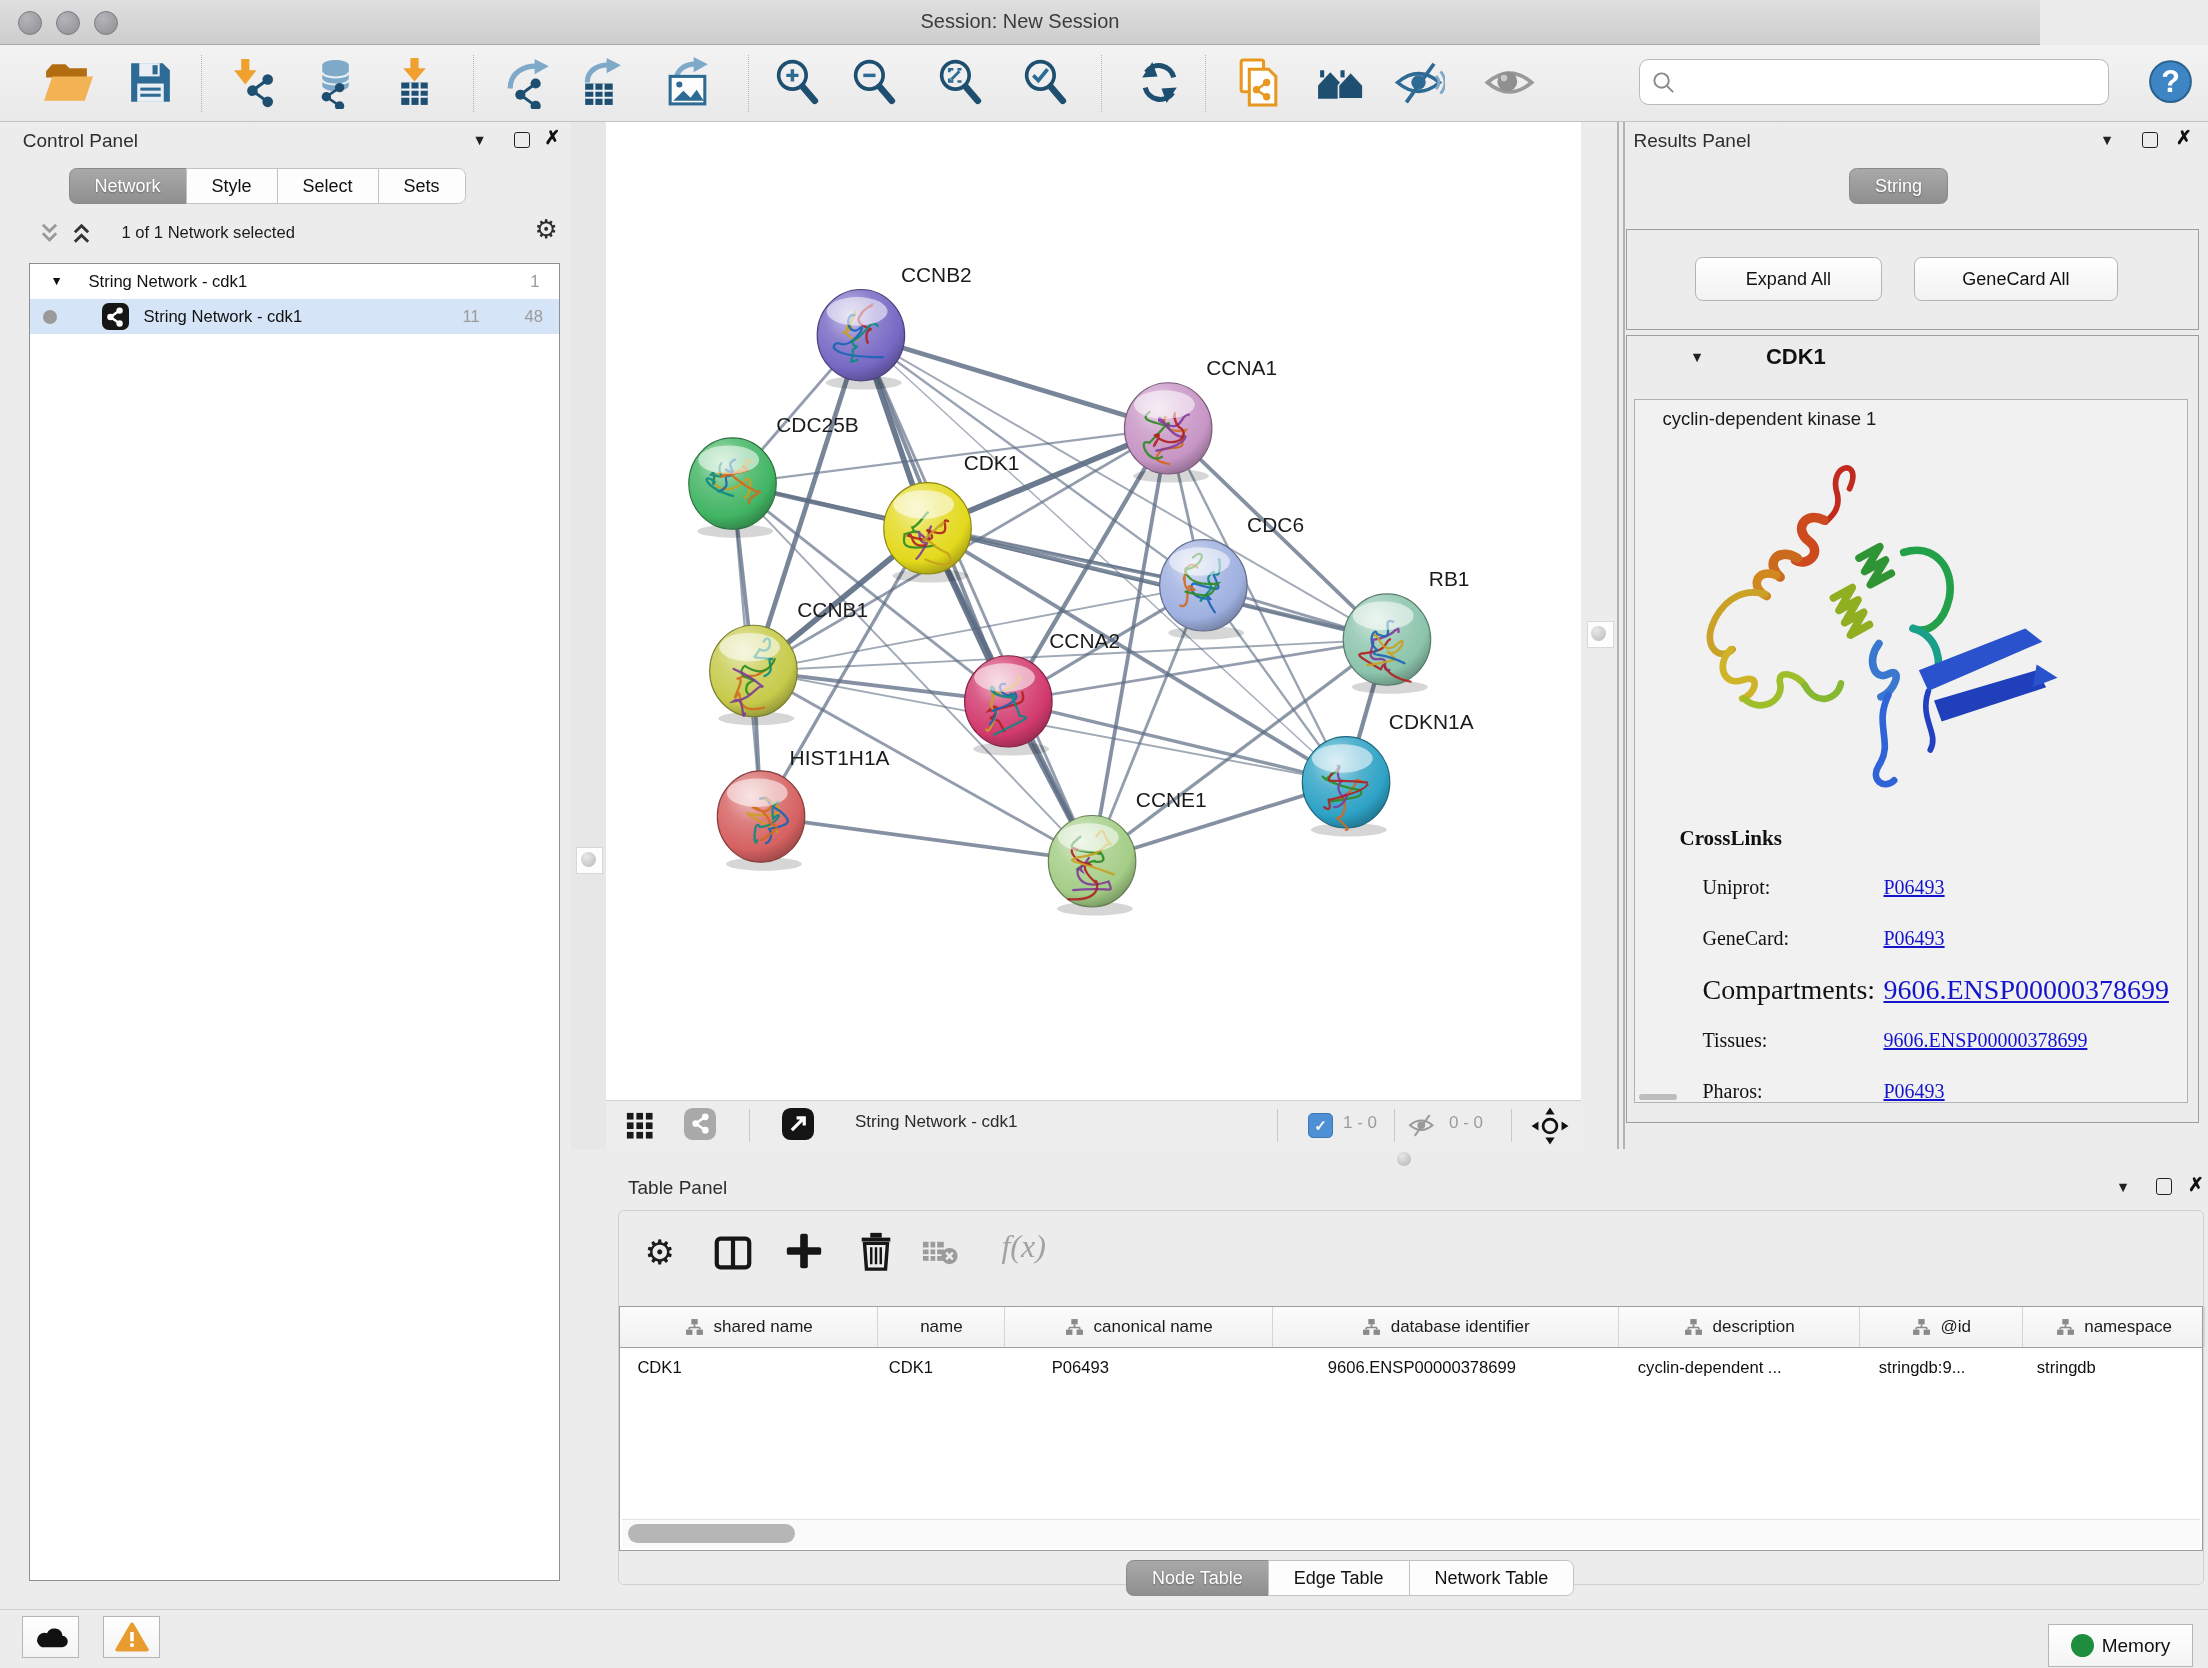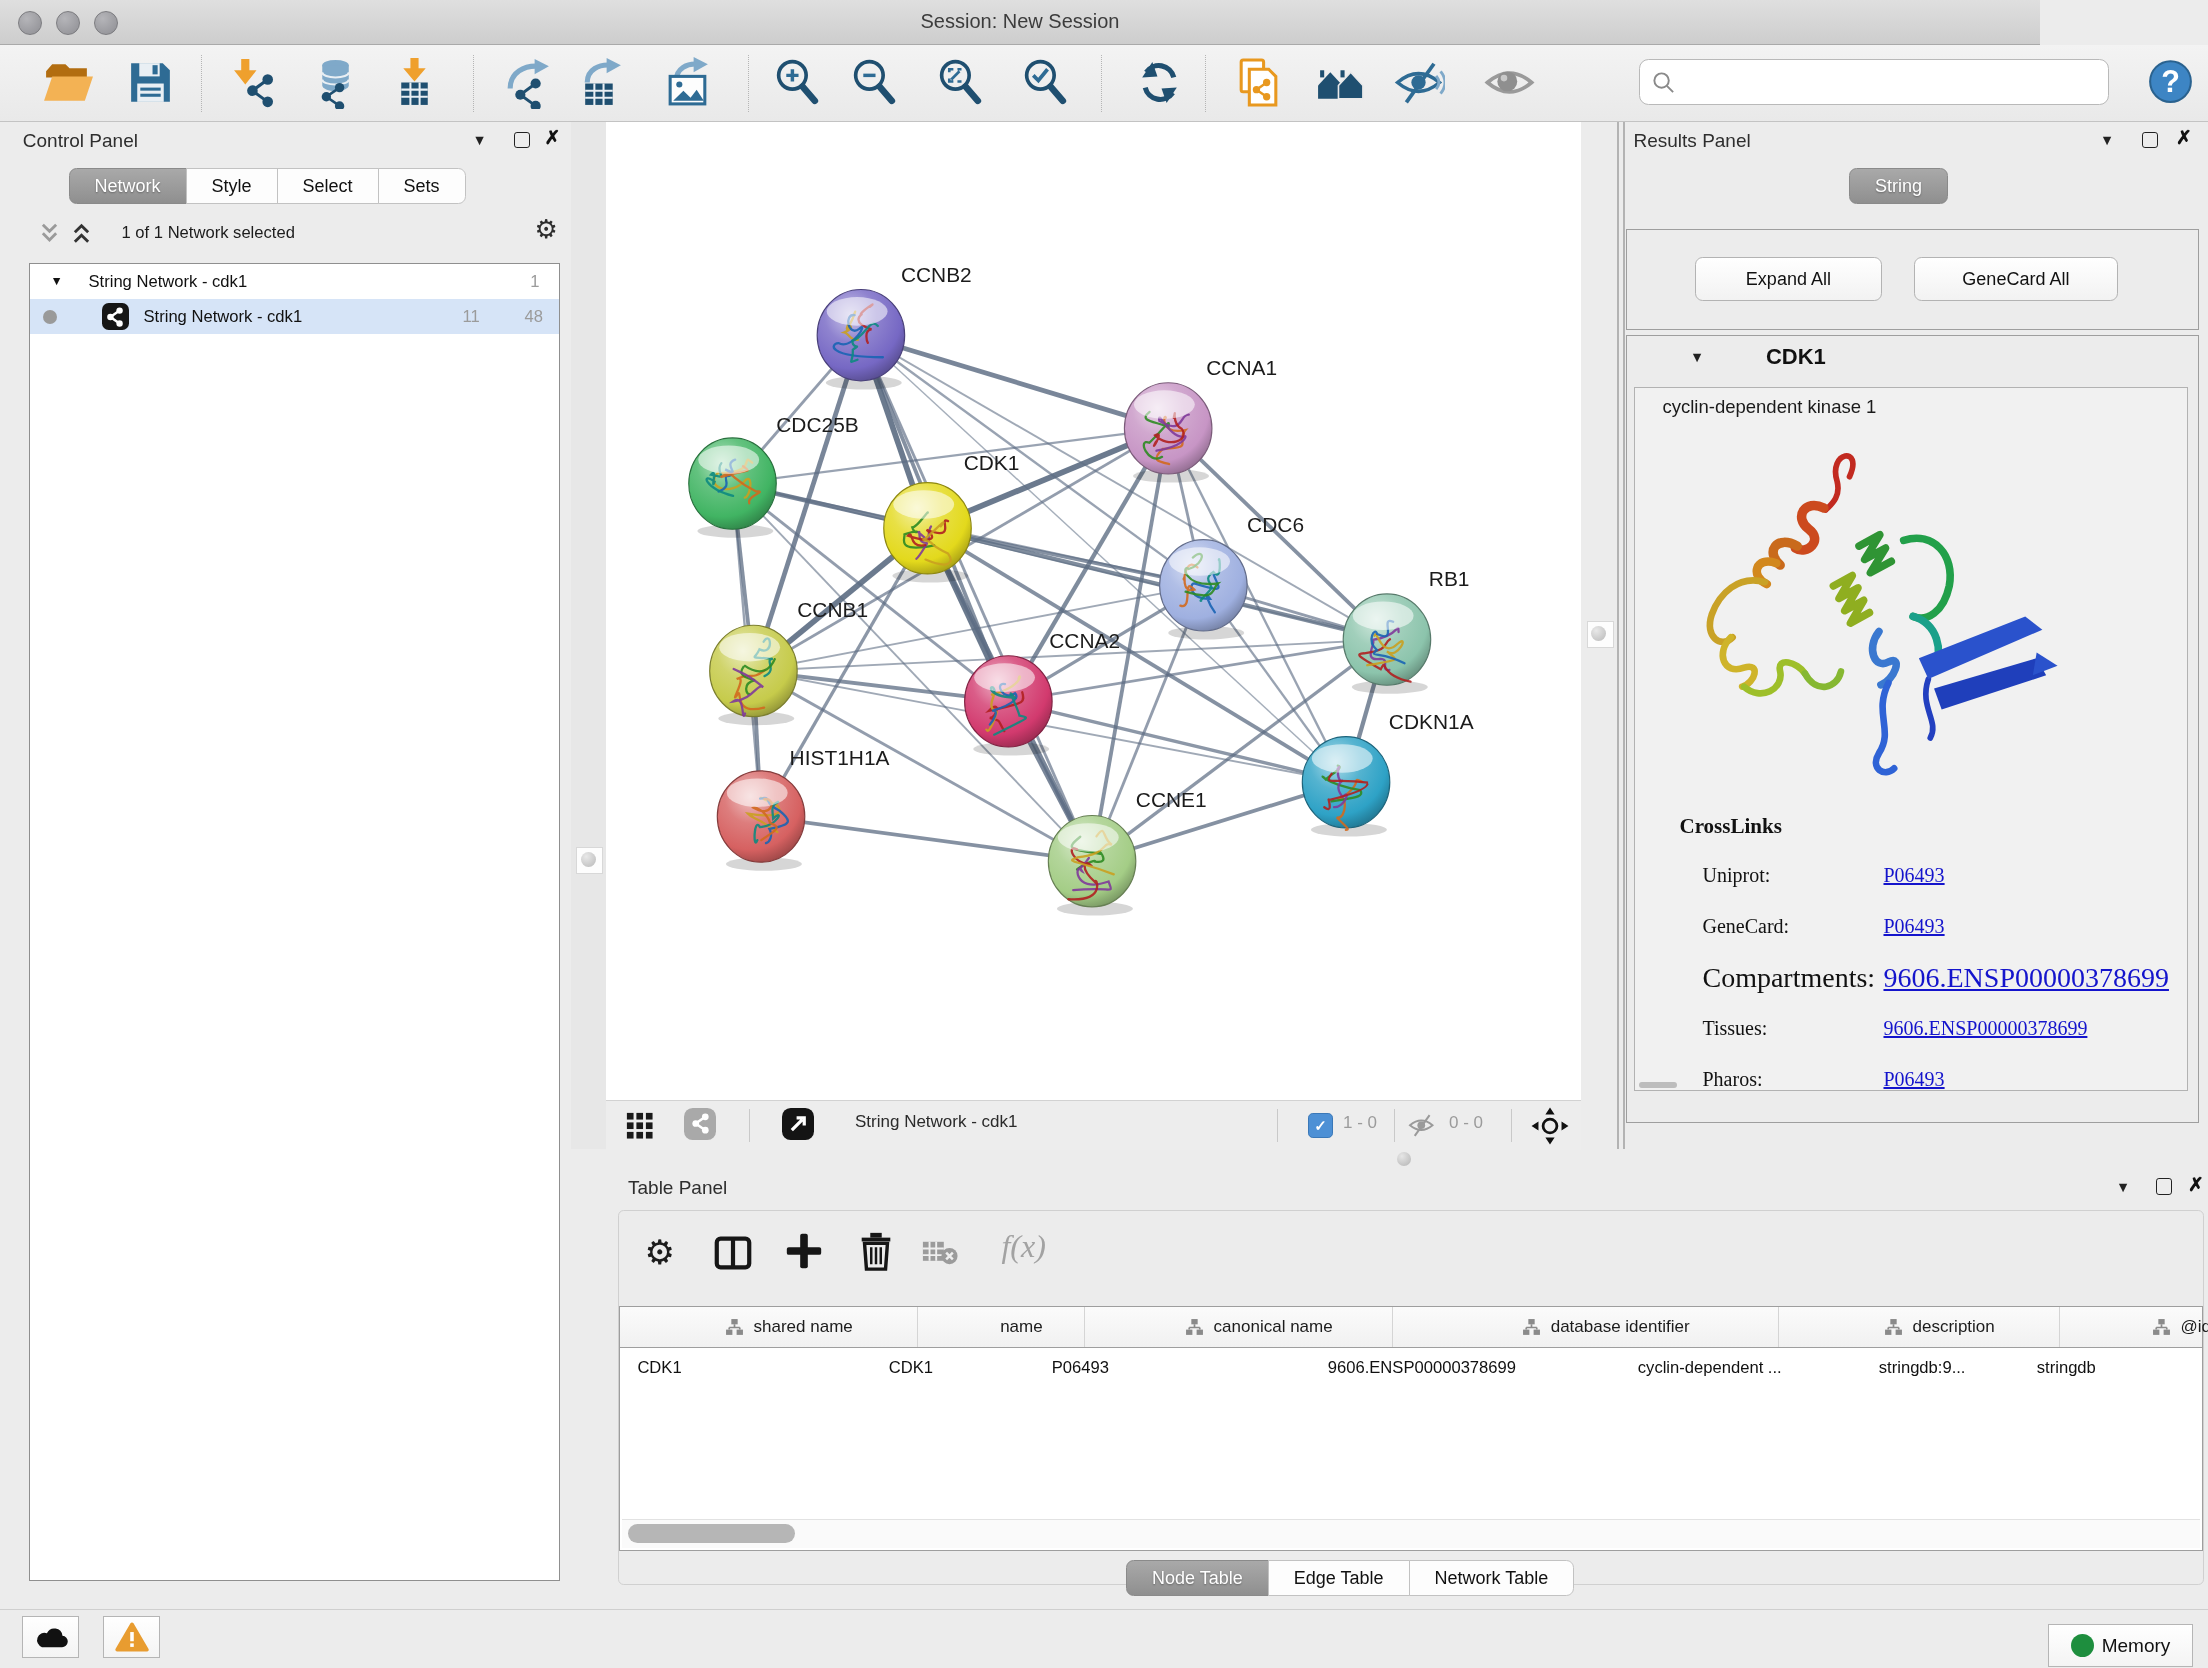--- a/index.html
+++ b/index.html
@@ -46,32 +46,32 @@
   .netcanvas{position:absolute;left:606px;top:122px;width:975px;height:979px;background:#fff;
     border-right:1px solid #cfcfcf;}
   .gutter-handle{position:absolute;width:25px;height:25px;background:#fdfdfd;border:1px solid #d8d8d8;}
   .gutter-dot{position:absolute;left:3.8px;top:3.8px;width:15px;height:15px;border-radius:50%;
     background:radial-gradient(circle at 35% 30%,#e8e8e8,#b9b9b9);}
   .netbar{position:absolute;left:606px;top:1100px;width:975px;height:49px;background:#ededed;
     border-top:1px solid #d2d2d2;border-bottom:1px solid #cdcdcd;}
   .vsep{position:absolute;top:7.6px;height:33px;border-left:1px solid #c9c9c9;}
   
   .rp-box{position:absolute;background:#ececec;border:1.9px solid #9e9e9e;}
-  .rp-inner{position:absolute;background:#f1f1f1;border:1px solid #b2b2b2;}
+  .rp-inner{position:absolute;background:#f1f1f1;border:1px solid #b2b2b2;margin-top:12px;}
   .serif{font-family:"Liberation Serif",serif;}
   .xlink{color:#1414cc;text-decoration:underline;}
   
   .tp-box{position:absolute;left:618px;top:1210px;width:1584px;height:373px;background:#ececec;
     border:1px solid #d0d0d0;border-radius:5.7px;}
   .tableframe{position:absolute;left:0px;top:95px;width:1582px;height:243px;background:#fff;
     border:1.9px solid #9e9e9e;}
   .thead{position:absolute;left:0;top:0;height:40px;width:100%;background:linear-gradient(#fbfbfb,#f1f1f1);
     border-bottom:1.9px solid #9e9e9e;display:flex;}
   .th{height:40px;display:flex;align-items:center;justify-content:center;gap:9.5px;
-     border-right:1px solid #d5d5d5;font-size:17px;color:#1c1c1c;overflow:hidden;white-space:nowrap;flex:none;margin-left:40px;}
+     border-right:1px solid #d5d5d5;font-size:17px;color:#1c1c1c;overflow:hidden;white-space:nowrap;flex:none;}
   .tr{display:flex;height:38px;}
   .td{font-size:16.6px;color:#111;line-height:38px;overflow:hidden;white-space:nowrap;flex:none;}
   .hscroll-track{position:absolute;left:1.9px;bottom:1.9px;height:28.5px;width:1578px;background:#fafafa;border-top:1px solid #e2e2e2;}
   .hscroll-thumb{position:absolute;left:5.7px;top:4.8px;width:167px;height:19px;border-radius:9.5px;background:#b6b6b6;}
   
   .statusbar{position:absolute;left:0;top:1609px;width:2208px;height:59px;background:#ececec;
     border-top:1px solid #cfcfcf;}
   .sbtn{position:absolute;background:linear-gradient(#ffffff,#f4f4f4);border:1.9px solid #b5b5b5;
     display:flex;align-items:center;justify-content:center;}
   svg text{font-family:"Liberation Sans",sans-serif;}

